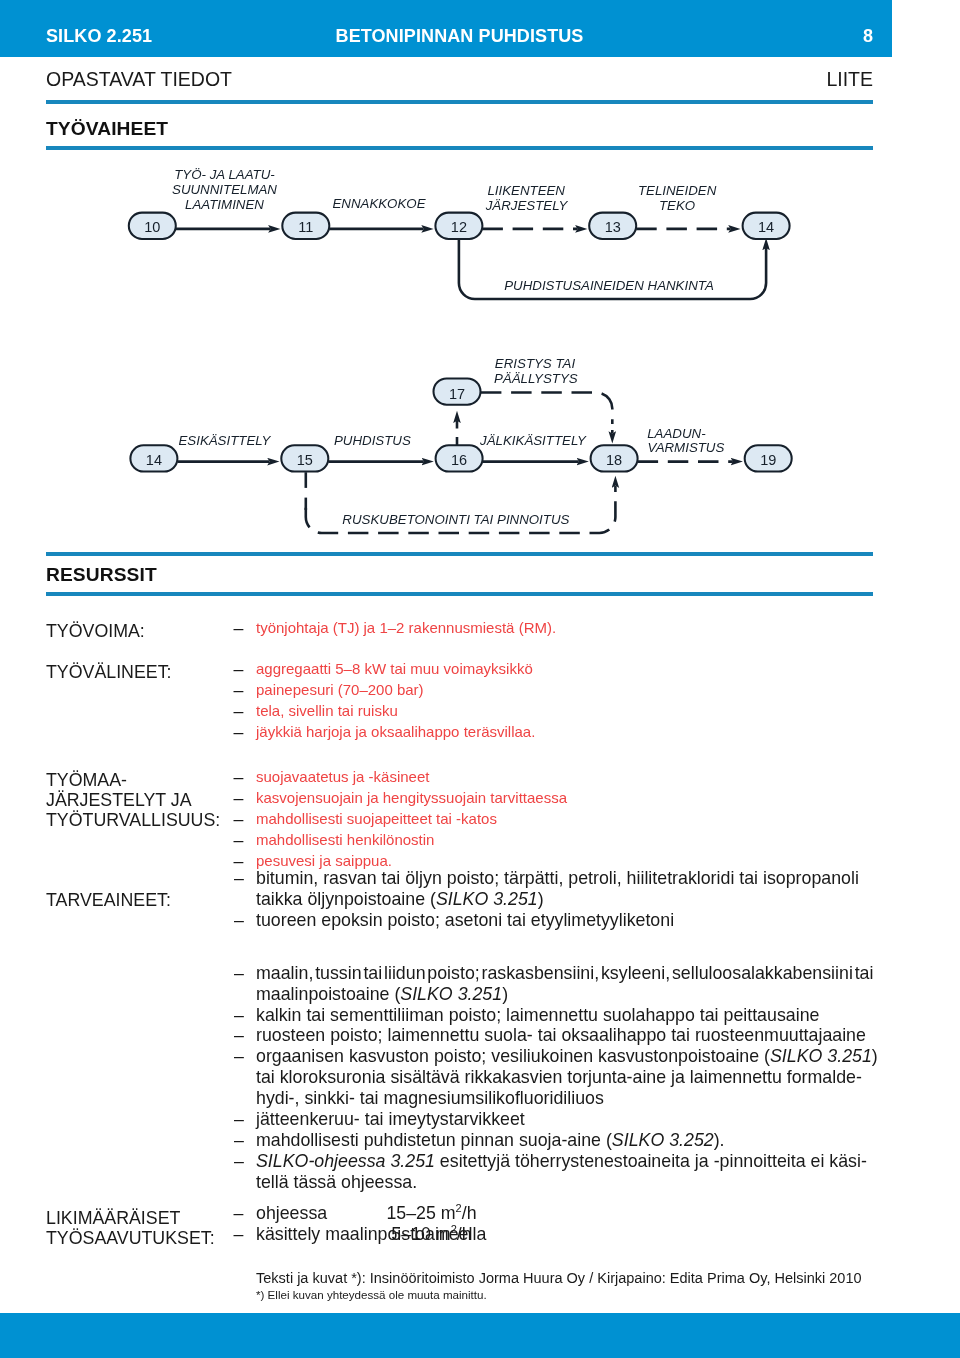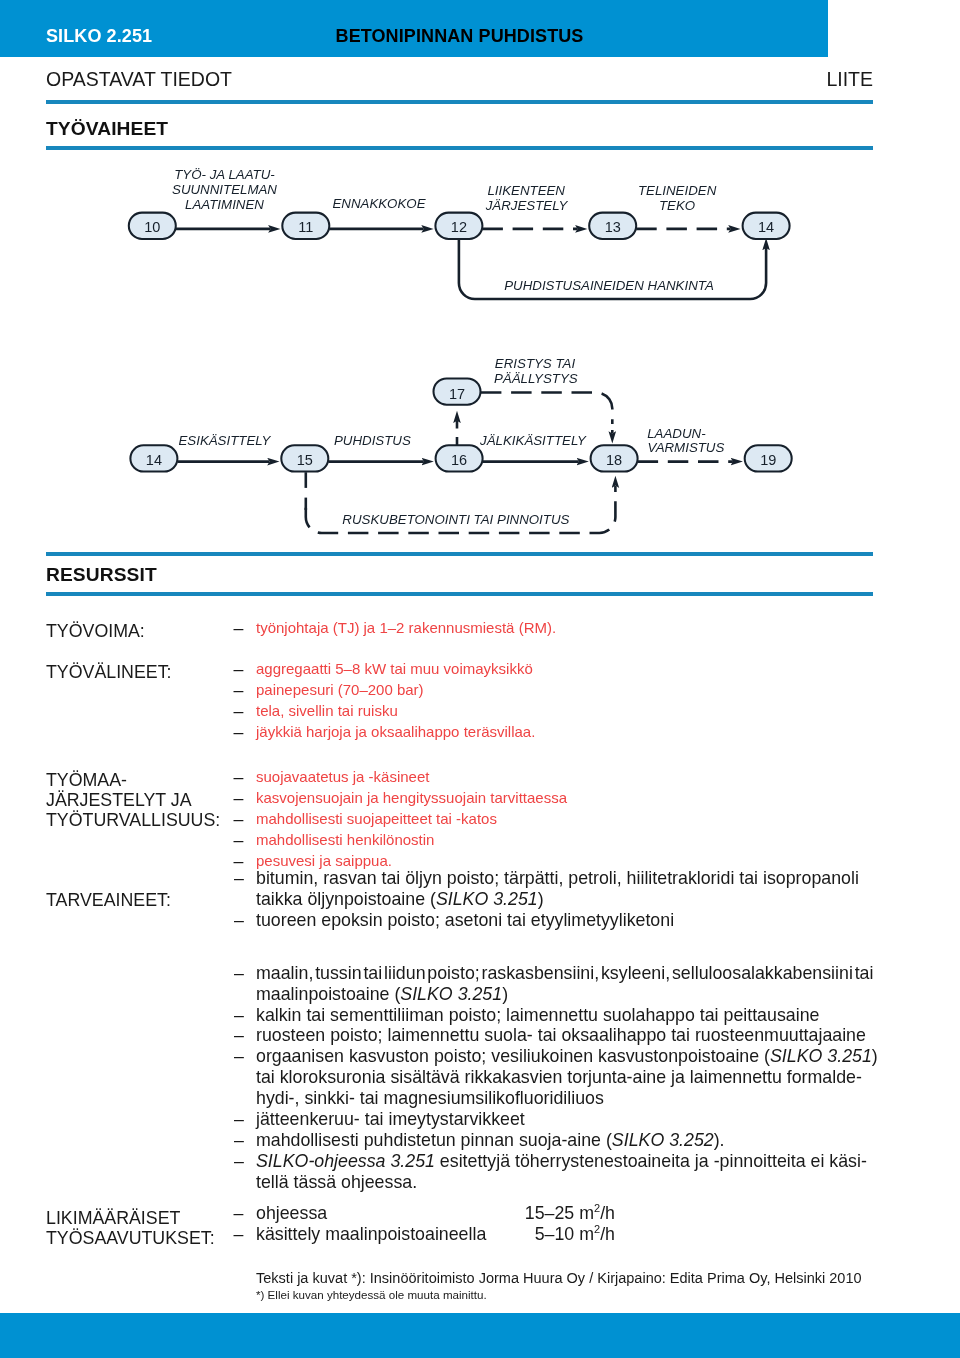--- a/index.html
+++ b/index.html
@@ -1,23 +1,23 @@
 <!DOCTYPE html>
 <html><head>
 <meta charset="utf-8">
 <style>
   html,body{margin:0;padding:0;}
   body{width:960px;height:1358px;background:#ffffff;
        font-family:"Liberation Sans",sans-serif;position:relative;overflow:hidden;
        -webkit-font-smoothing:antialiased;}
   .page{position:relative;width:960px;height:1358px;background:#fff;}
   svg.flow text{fill-opacity:0.999;}
-  .topbar{position:absolute;left:0;top:0;width:828px;height:57px;background:#0091d2;}
+  .topbar{position:absolute;left:0;top:0;width:892px;height:57px;background:#0091d2;}
   .tb-code{position:absolute;left:46px;top:26px;font-size:18px;font-weight:bold;color:#fff;letter-spacing:.1px;}
-  .tb-title{position:absolute;left:46px;top:26px;width:827px;text-align:center;font-size:18px;font-weight:bold;color:#000000;letter-spacing:.1px;}
+  .tb-title{position:absolute;left:46px;top:26px;width:827px;text-align:center;font-size:18px;font-weight:bold;color:#ffffff;letter-spacing:.1px;}
   .tb-page{position:absolute;left:0;top:26px;width:873px;text-align:right;font-size:18px;font-weight:bold;color:#fff;}
   .subhead{position:absolute;left:46px;top:68px;font-size:19.5px;color:#1a1a1a;}
   .subhead-r{position:absolute;left:0;top:68px;width:873px;text-align:right;font-size:19.5px;color:#1a1a1a;}
   .rule{position:absolute;left:46px;width:827px;height:4px;background:#1887bd;}
   .sect{position:absolute;left:46px;font-size:19.2px;font-weight:bold;color:#111;letter-spacing:.1px;}
   svg.flow{position:absolute;left:0;top:0;overflow:visible;shape-rendering:geometricPrecision;}
   svg.flow text{-webkit-font-smoothing:antialiased;}
   svg.flow .nd{fill:#dde9f3;stroke:#16202b;stroke-width:2.05;}
   svg.flow .ndt{font-family:"Liberation Sans",sans-serif;font-size:14.5px;fill:#16202b;text-anchor:middle;-webkit-font-smoothing:antialiased;}
   svg.flow .lines line,svg.flow .lines path{fill:none;stroke:#16202b;stroke-width:2.6;}
@@ -28,21 +28,21 @@
   .dashcol{position:absolute;left:233.6px;font-size:17.8px;color:#1a1a1a;line-height:20.9px;}
   .bodycol{position:absolute;left:256px;width:617px;font-size:15px;color:#ef4444;line-height:20.9px;}
   .matblock{position:absolute;left:256px;top:868px;width:617px;font-size:17.8px;color:#1a1a1a;line-height:20.9px;}
   .mrow{position:relative;}
   .mdash{position:absolute;left:-22px;top:0;}
   .mline{white-space:nowrap;}
   .mline.just{white-space:nowrap;}
   .outcol{position:absolute;left:256px;width:617px;font-size:17.8px;color:#1a1a1a;line-height:20.9px;}
   .orow{position:relative;}
   .otask{display:inline-block;}
-  .oval{position:absolute;left:16px;width:343px;text-align:right;}
+  .oval{position:absolute;left:4px;width:343px;text-align:center;}
   .foot1{position:absolute;left:256px;font-size:14.53px;color:#1a1a1a;}
   .foot2{position:absolute;left:256px;font-size:11.6px;color:#1a1a1a;}
   .botbar{position:absolute;left:0;top:1313px;width:960px;height:45px;background:#0091d2;}
   i{font-style:italic;}
   sup{font-size:0.62em;vertical-align:super;line-height:0;}
 </style>
 </head>
 <body>
 <div class="page">
 

